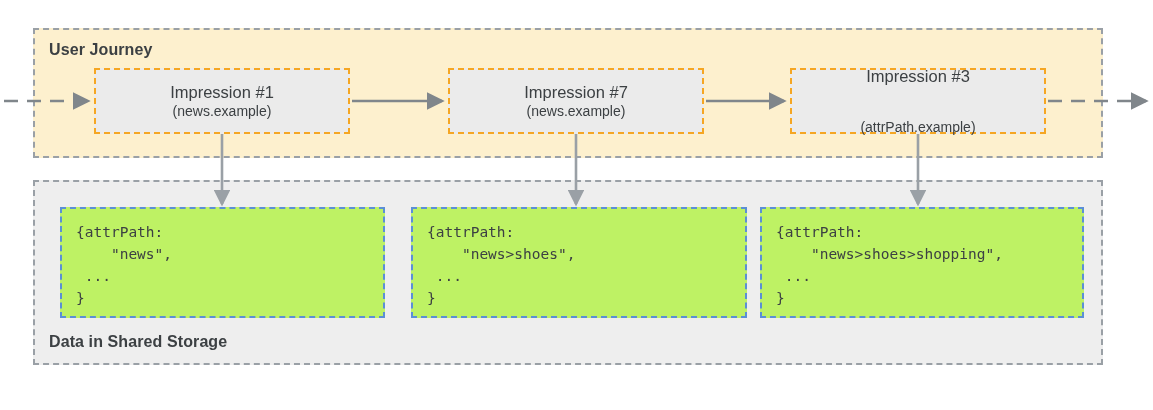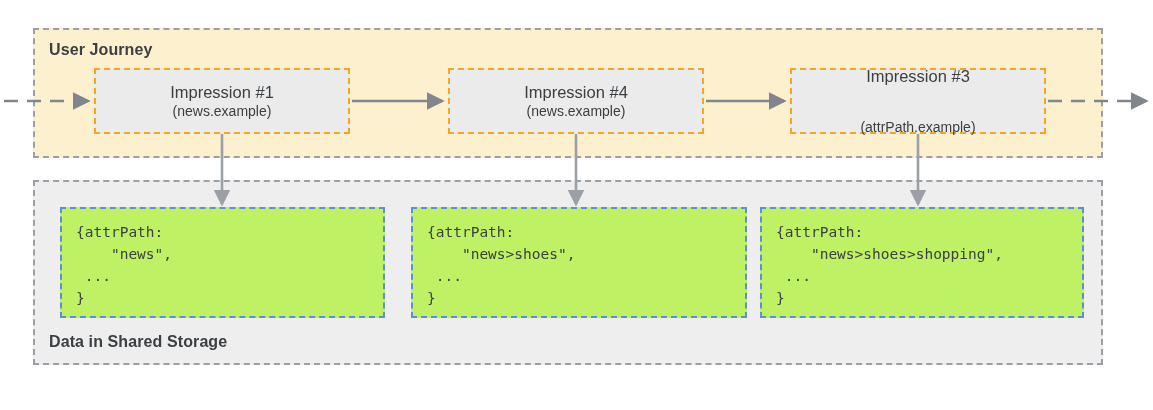--- a/index.html
+++ b/index.html
@@ -126,21 +126,21 @@
   <div class="group-box" id="storage-group">
     <div class="group-label" id="storage-label">Data in Shared Storage</div>
   </div>
 
   <div class="impression" id="impression-1">
     <div class="impression-title">Impression #1</div>
     <div class="impression-sub">(news.example)</div>
   </div>
 
   <div class="impression" id="impression-2">
-    <div class="impression-title">Impression #4</div>
+    <div class="impression-title">Impression #7</div>
     <div class="impression-sub">(news.example)</div>
   </div>
 
   <div class="impression" id="impression-3">
     <div class="impression-title">Impression #3</div>
     <div class="impression-sub">(attrPath.example)</div>
   </div>
 
   <div class="data-box" id="data-box-1">
     <pre class="code">{attrPath:

